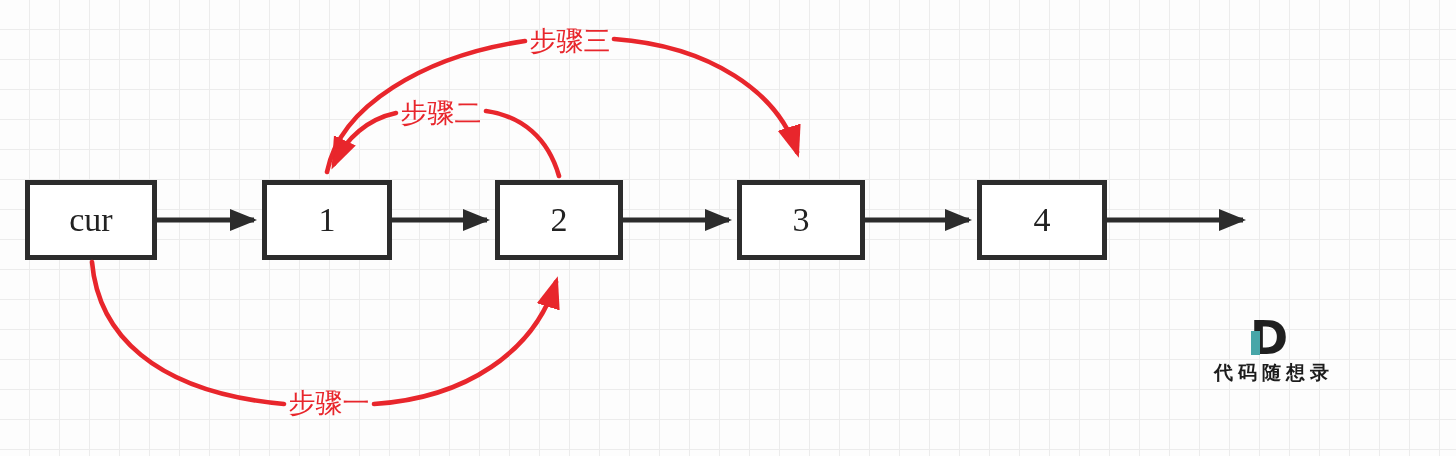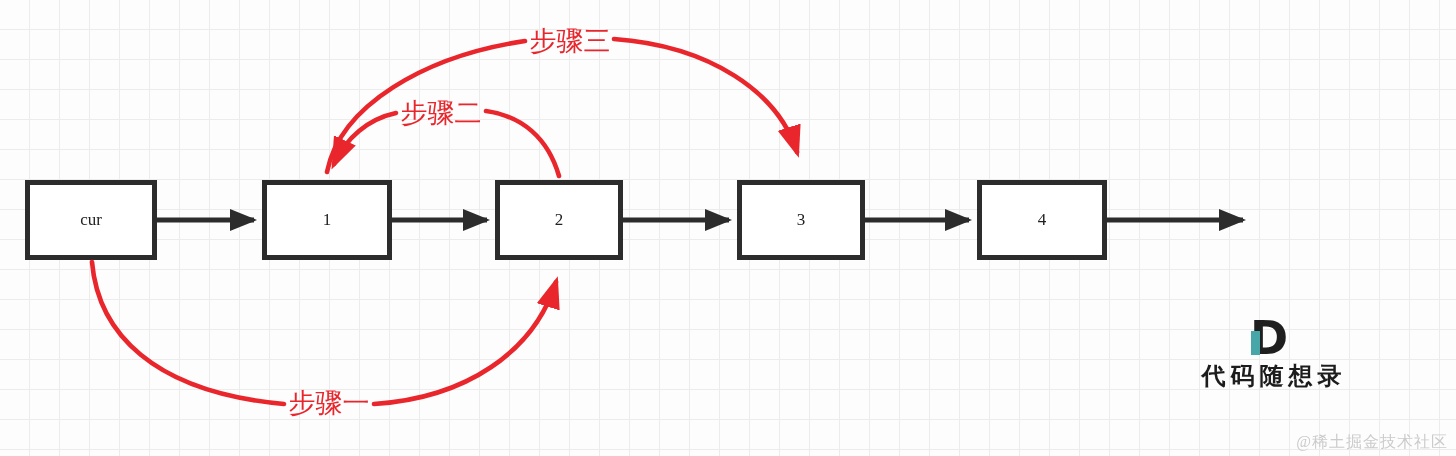--- a/index.html
+++ b/index.html
@@ -19,21 +19,21 @@
   .node {
     position: absolute;
     top: 180px;
     height: 80px;
     box-sizing: border-box;
     background: #ffffff;
     border: 5px solid #2c2c2c;
     display: flex;
     align-items: center;
     justify-content: center;
-    font-size: 17px;
+    font-size: 34px;
     color: #222222;
     z-index: 2;
   }
   .node-cur { left: 25px;  width: 132px; }
   .node-1   { left: 262px; width: 130px; }
   .node-2   { left: 495px; width: 128px; }
   .node-3   { left: 737px; width: 128px; }
   .node-4   { left: 977px; width: 130px; }
   .null-label {
     position: absolute;
@@ -68,21 +68,21 @@
     width: 48px;
     height: 44px;
     z-index: 2;
   }
   .brand {
     position: absolute;
     left: 1200px;
     top: 360px;
     width: 148px;
     text-align: center;
-    font-size: 24px;
+    font-size: 19px;
     font-weight: bold;
     color: #1c1c1c;
     letter-spacing: 5px;
     z-index: 2;
     font-family: "Liberation Serif", "DejaVu Serif", serif;
   }
   .community {
     position: absolute;
     right: 8px;
     bottom: 3px;
@@ -149,15 +149,14 @@
     <text class="step-label" x="441" y="122" text-anchor="middle">步骤二</text>
     <text class="step-label" x="570" y="50" text-anchor="middle">步骤三</text>
   </svg>
 
   <svg class="logo" viewBox="0 0 48 44">
     <text x="2" y="38" font-family="DejaVu Sans, sans-serif" font-weight="bold" font-size="46" fill="#1f1f1f">D</text>
     <rect x="3" y="15" width="9" height="24" fill="#47a6a8"></rect>
   </svg>
   <div class="brand">代码随想录</div>
 
-  <div class="community">@稀土掘金技术社区</div>
 
 </div>
 
 </body></html>

